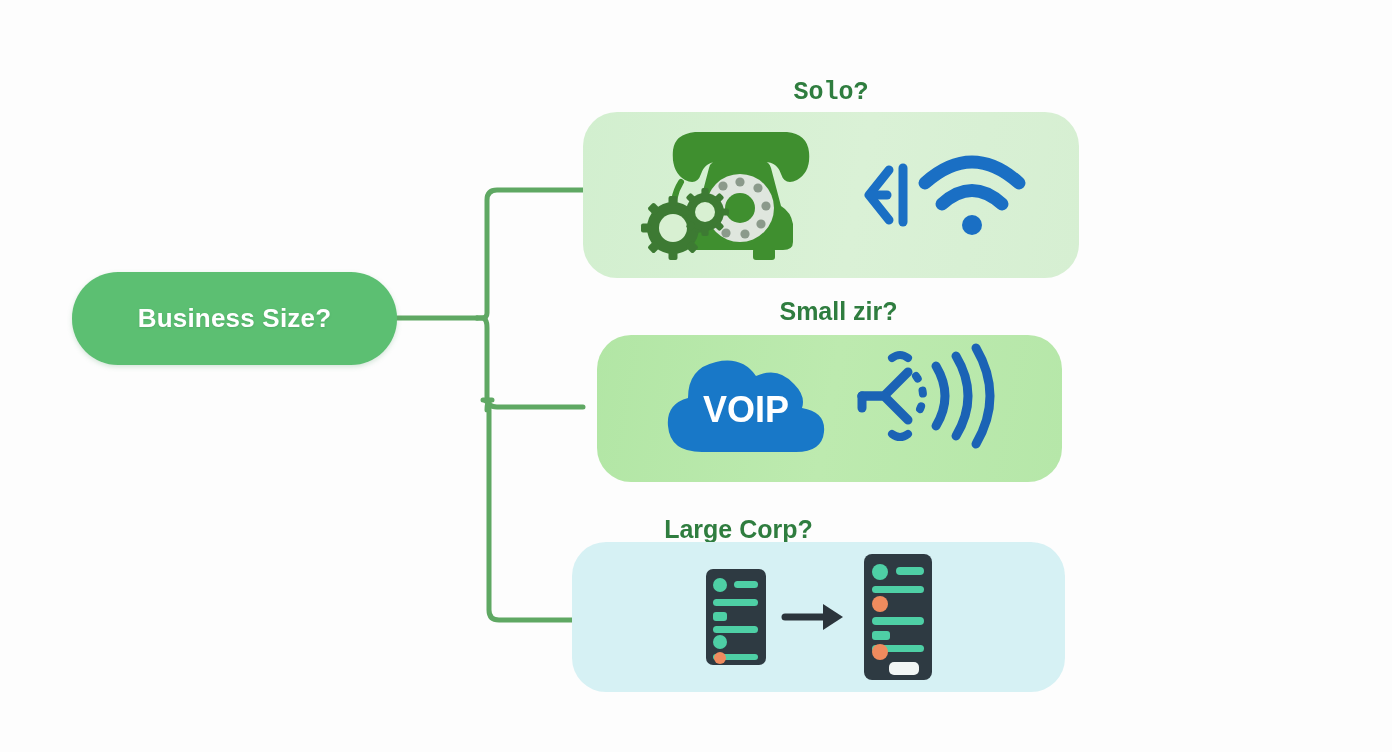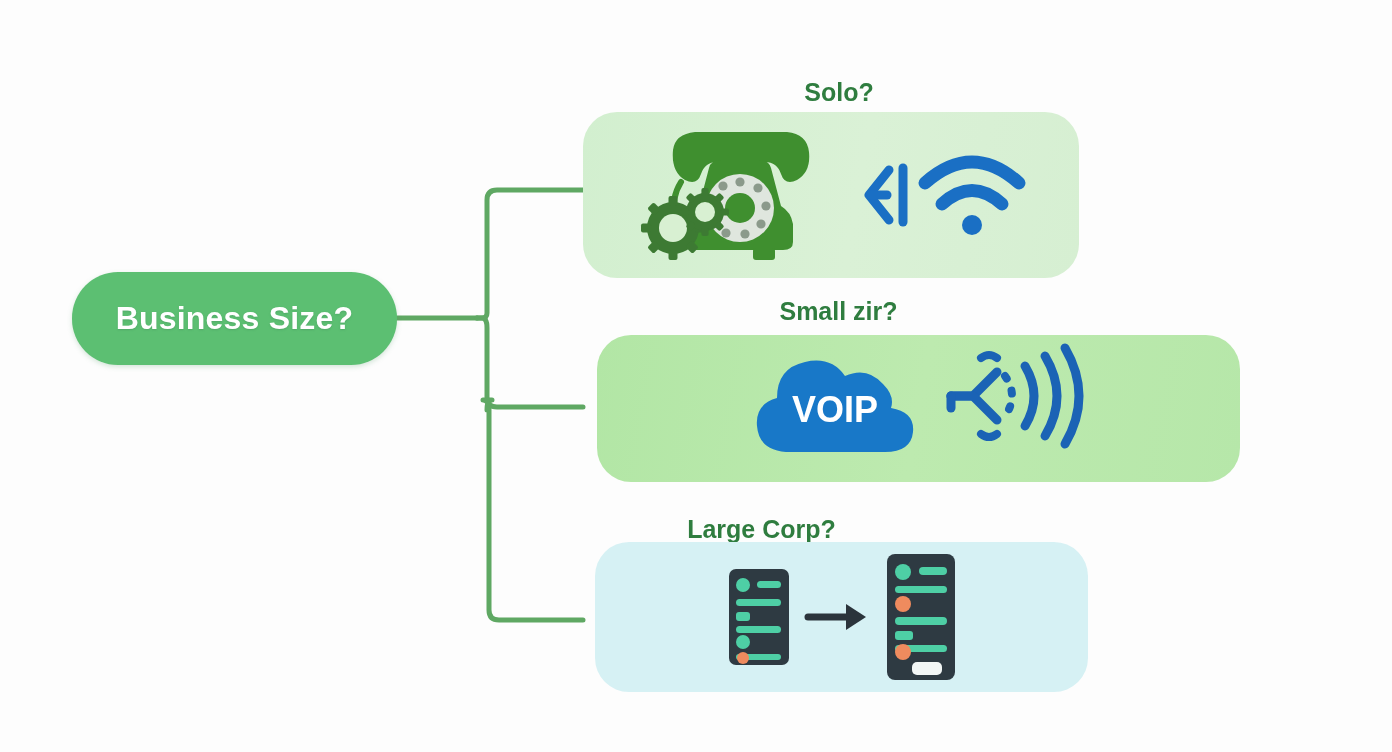--- a/index.html
+++ b/index.html
@@ -43,21 +43,21 @@
     height: 93px;
     border-radius: 46px;
     background: #5cbf72;
     display: flex;
     align-items: center;
     justify-content: center;
     box-shadow: 0 2px 5px rgba(90,160,110,0.25);
   }
   .root-label {
     color: #ffffff;
-    font-size: 32px;
+    font-size: 26px;
     font-weight: bold;
     letter-spacing: 0.2px;
     text-shadow: 0 1px 2px rgba(60,130,85,0.35);
     white-space: nowrap;
   }
 
   
   .branch {
     position: absolute;
   }
@@ -71,37 +71,36 @@
     white-space: nowrap;
   }
   .card {
     position: absolute;
     border-radius: 34px;
     overflow: hidden;
   }
 
   
   #branch-solo { left: 583px; top: 78px; width: 496px; height: 200px; }
-  #branch-solo .branch-title { top: 0px; left: 8px; }
+  #branch-solo .branch-title { top: 0px; left: 0; font-family: Liberation Mono, monospace; }
   #branch-solo .card {
     left: 0; top: 34px; width: 496px; height: 166px;
     background: linear-gradient(100deg, #d2efcf 0%, #daf1d6 55%, #d6efd2 100%);
   }
 
   
   #branch-small { left: 597px; top: 297px; width: 563px; height: 185px; }
   #branch-small .branch-title { top: 0px; left: -40px; width: 563px; }
   #branch-small .card {
-    left: 0; top: 38px; width: 613px; height: 147px;
+    left: 0; top: 38px; width: 465px; height: 147px;
     background: linear-gradient(100deg, #b2e6a5 0%, #bdeaaf 50%, #b6e7a9 100%);
-    padding-left: 30px;
-  }
-
-  
-  #branch-large { left: 595px; top: 515px; width: 493px; height: 177px; }
+  }
+
+  
+  #branch-large { left: 572px; top: 515px; width: 493px; height: 177px; }
   #branch-large .branch-title { top: 0px; left: -80px; width: 493px; }
   #branch-large .card {
     left: 0; top: 27px; width: 493px; height: 150px;
     background: #d6f1f4;
   }
 
   .icon-row {
     position: absolute;
     inset: 0;
     display: flex;

